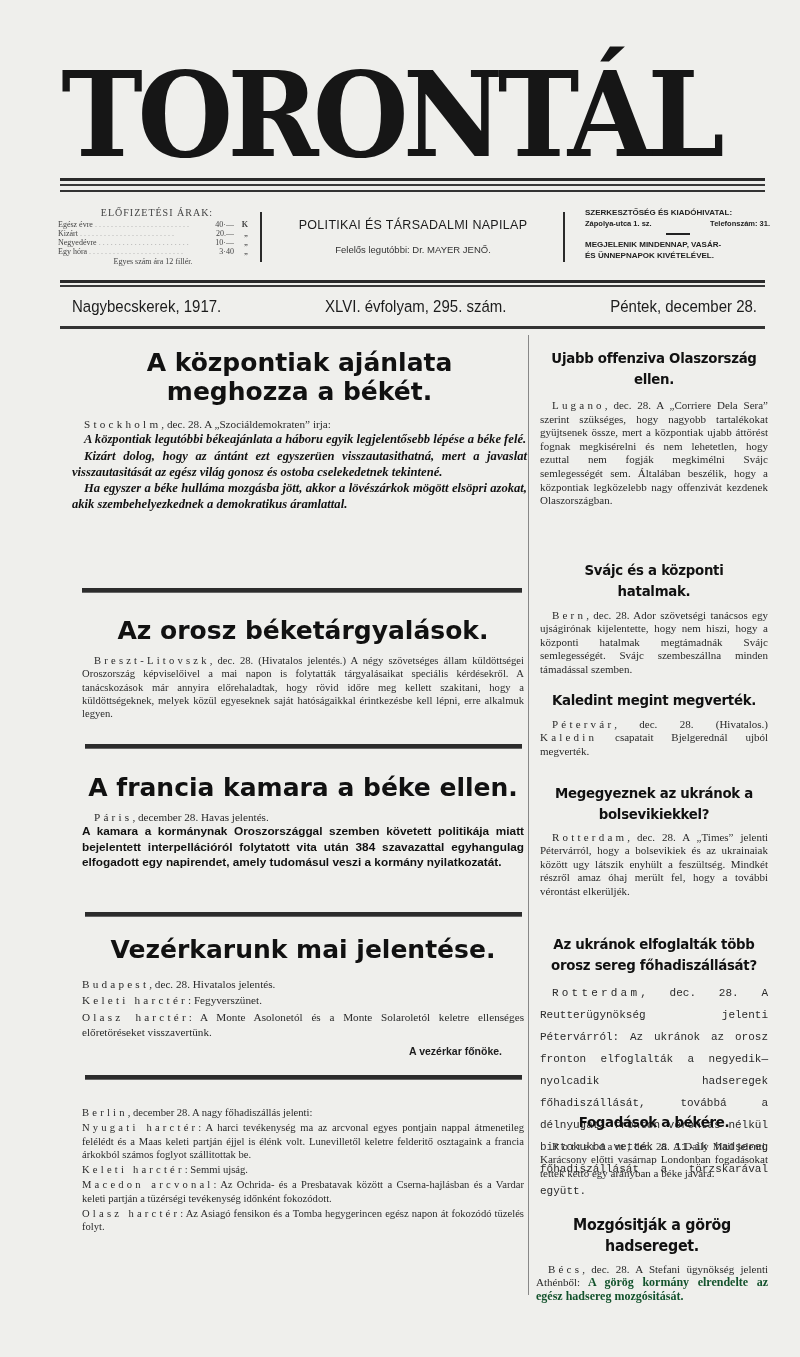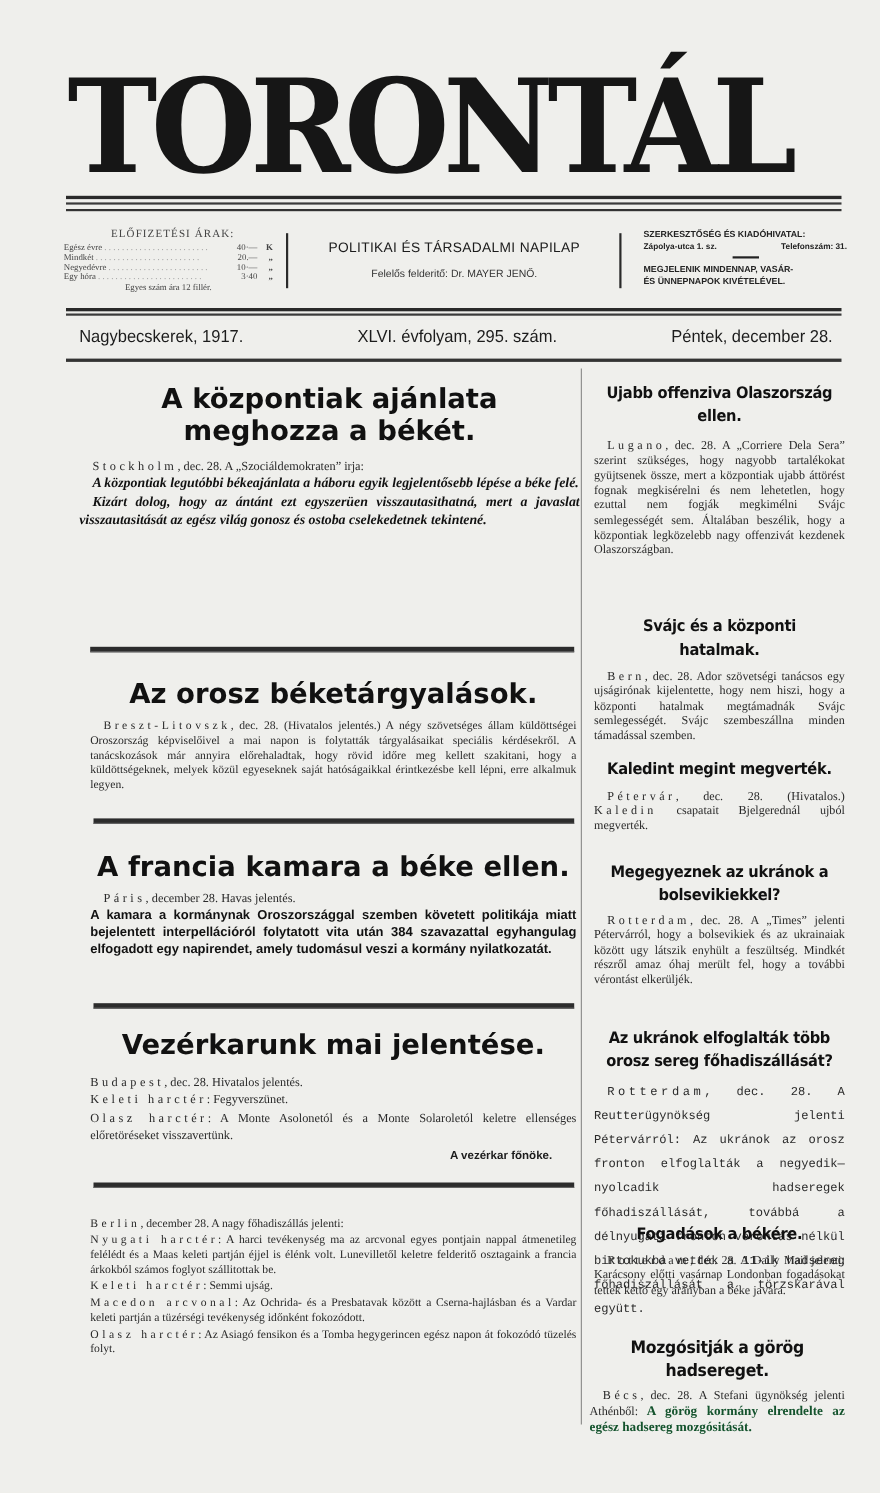--- a/index.html
+++ b/index.html
@@ -62,41 +62,41 @@
 <div class="rule-single" style="top:190px;height:2px;"></div>
 
 <div class="prices">
   <div class="ptitle">ELŐFIZETÉSI ÁRAK:</div>
   <div class="row">
       <span class="lbl">Egész évre</span>
       <span class="val">40·—</span>
       <span class="cur">K</span>
     </div>
   <div class="row">
-      <span class="lbl">Mindkét</span>
+      <span class="lbl">Kizárt</span>
       <span class="val">20.—</span>
       <span class="cur">„</span>
     </div>
   <div class="row">
       <span class="lbl">Negyedévre</span>
       <span class="val">10·—</span>
       <span class="cur">„</span>
     </div>
   <div class="row">
       <span class="lbl">Egy hóra</span>
       <span class="val">3·40</span>
       <span class="cur">„</span>
     </div>
   <div class="single">Egyes szám ára 12 fillér.</div>
 </div>
 <div class="vbar" style="left:260px;top:212px;height:50px;"></div>
 
 <div class="midhead">
   <div class="sub">POLITIKAI ÉS TÁRSADALMI NAPILAP</div>
-  <div class="editor">Felelős felderitő: Dr. MAYER JENŐ.</div>
+  <div class="editor">Felelős legutóbbi: Dr. MAYER JENŐ.</div>
 </div>
 <div class="vbar" style="left:563px;top:212px;height:50px;"></div>
 
 <div class="office">
   <div>SZERKESZTŐSÉG ÉS KIADÓHIVATAL:</div>
   <div class="l2">
       <span>Zápolya-utca 1. sz.</span>
       <span>Telefonszám: 31.</span>
     </div>
   <div class="sep"></div>
@@ -113,20 +113,21 @@
 </div>
 <div class="rule-single" style="top:326px;height:3px;"></div>
 
 <div class="colsep"></div>
 
 <div class="art" style="left:72px;top:348px;width:455px;">
   <div class="h-main" style="font-size:25px;line-height:29px;">A központiak ajánlata meghozza a békét.</div>
   <p class="p ind" style="margin-top:11px;"><span class="sp">Stockholm</span><span>, dec. 28. A „Szociáldemokraten” irja:</span></p>
   <p class="p ind bi">A központiak legutóbbi békeajánlata a háboru egyik legjelentősebb lépése a béke felé.</p>
   <p class="p ind bi">Kizárt dolog, hogy az ántánt ezt egyszerüen visszautasithatná, mert a javaslat visszautasitását az egész világ gonosz és ostoba cselekedetnek tekintené.</p>
+  <p class="p ind bi">Ha egyszer a béke hulláma mozgásba jött, akkor a lövészárkok mögött elsöpri azokat, akik szembehelyezkednek a demokratikus áramlattal.</p>
 </div>
 <div class="hr" style="left:82px;top:588px;width:440px;"></div>
 
 <div class="art" style="left:82px;top:616px;width:442px;">
   <div class="h-main" style="font-size:25px;line-height:30px;">Az orosz béketárgyalások.</div>
   <p class="p ind" style="margin-top:8px;font-size:10.6px;line-height:13.3px;"><span class="sp">Breszt-Litovszk</span><span>, dec. 28. (Hivatalos jelentés.) A négy szövetséges állam küldöttségei Oroszország képviselőivel a mai napon is folytatták tárgyalásaikat speciális kérdésekről. A tanácskozások már annyira előrehaladtak, hogy rövid időre meg kellett szakitani, hogy a küldöttségeknek, melyek közül egyeseknek saját hatóságaikkal érintkezésbe kell lépni, erre alkalmuk legyen.</span></p>
 </div>
 <div class="hr" style="left:85px;top:744px;width:437px;"></div>
 
 <div class="art" style="left:82px;top:772px;width:442px;">

